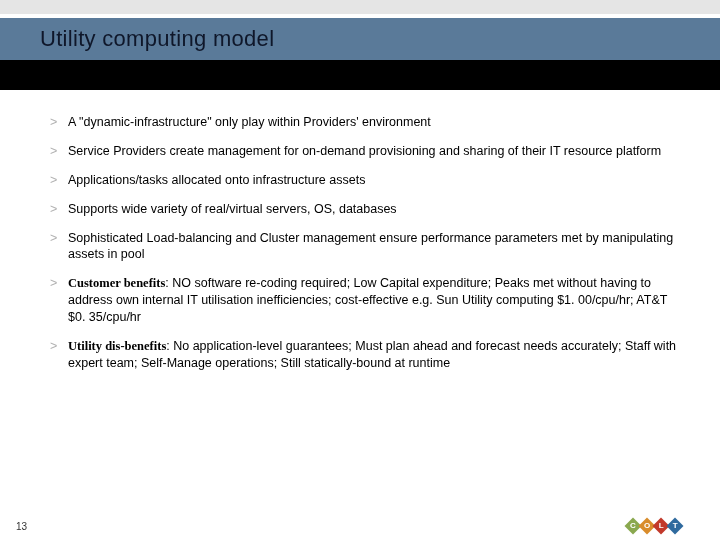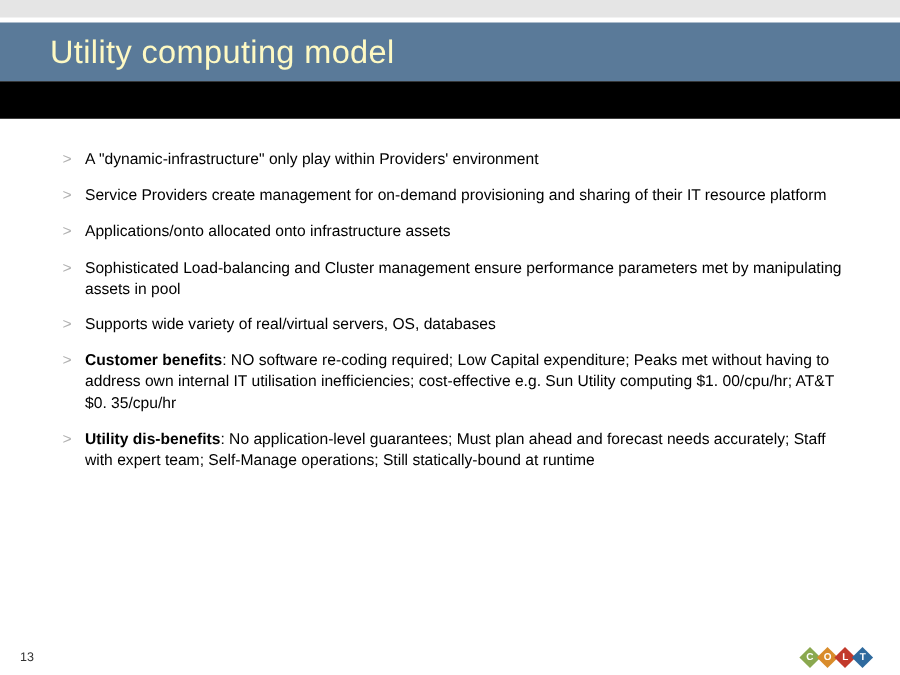--- a/index.html
+++ b/index.html
@@ -14,23 +14,23 @@
   .topbar {
     height: 14px;
     background: #e5e5e5;
   }
   .title-band {
     background: #5a7a99;
     padding: 8px 0 8px 40px;
     margin-top: 4px;
   }
   .title-band h1 {
-    color: #fef9c3;
+    color: #0f172a;
     font-weight: 400;
-    font-size: 26px;
+    font-size: 22px;
     letter-spacing: 0.3px;
   }
   .black-band {
     background: #000000;
     height: 30px;
   }
   .content {
     padding: 24px 40px 0 50px;
   }
   .bullet-list {
@@ -47,31 +47,32 @@
   .bullet-list li::before {
     content: ">";
     position: absolute;
     left: 0;
     top: 0;
     color: #b0b0b0;
     font-size: 12.5px;
   }
   .bold-lead {
     font-weight: bold;
+    font-family: Liberation Serif, serif;
   }
   .footer {
     position: absolute;
     bottom: 0;
     left: 0;
     right: 0;
     height: 28px;
     display: flex;
     align-items: center;
     justify-content: space-between;
-    padding: 0 24px 0 16px;
+    padding: 0 39px 0 16px;
     gap: 36px;
   }
   .page-num {
     font-size: 10px;
     color: #333333;
   }
   .logo {
     display: flex;
     align-items: center;
     gap: 2px;
@@ -104,23 +105,23 @@
 <div class="title-band">
   <h1>Utility computing model</h1>
 </div>
 
 <div class="black-band"></div>
 
 <div class="content">
   <ul class="bullet-list">
     <li><span class="bold-lead"></span><span>A "dynamic-infrastructure" only play within Providers' environment</span></li>
     <li><span class="bold-lead"></span><span>Service Providers create management for on-demand provisioning and sharing of their IT resource platform</span></li>
-    <li><span class="bold-lead"></span><span>Applications/onto allocated onto infrastructure assets</span></li>
+    <li><span class="bold-lead"></span><span>Applications/tasks allocated onto infrastructure assets</span></li>
+    <li><span class="bold-lead"></span><span>Supports wide variety of real/virtual servers, OS, databases</span></li>
     <li><span class="bold-lead"></span><span>Sophisticated Load-balancing and Cluster management ensure performance parameters met by manipulating assets in pool</span></li>
-    <li><span class="bold-lead"></span><span>Supports wide variety of real/virtual servers, OS, databases</span></li>
     <li><span class="bold-lead">Customer benefits</span><span>: NO software re-coding required; Low Capital expenditure; Peaks met without having to address own internal IT utilisation inefficiencies; cost-effective e.g. Sun Utility computing $1. 00/cpu/hr; AT&amp;T $0. 35/cpu/hr</span></li>
     <li><span class="bold-lead">Utility dis-benefits</span><span>: No application-level guarantees; Must plan ahead and forecast needs accurately; Staff with expert team; Self-Manage operations; Still statically-bound at runtime</span></li>
   </ul>
 </div>
 
 <div class="footer">
   <span class="page-num">13</span>
   <div class="logo">
     <div class="diamond d-c">
         <span>C</span>

